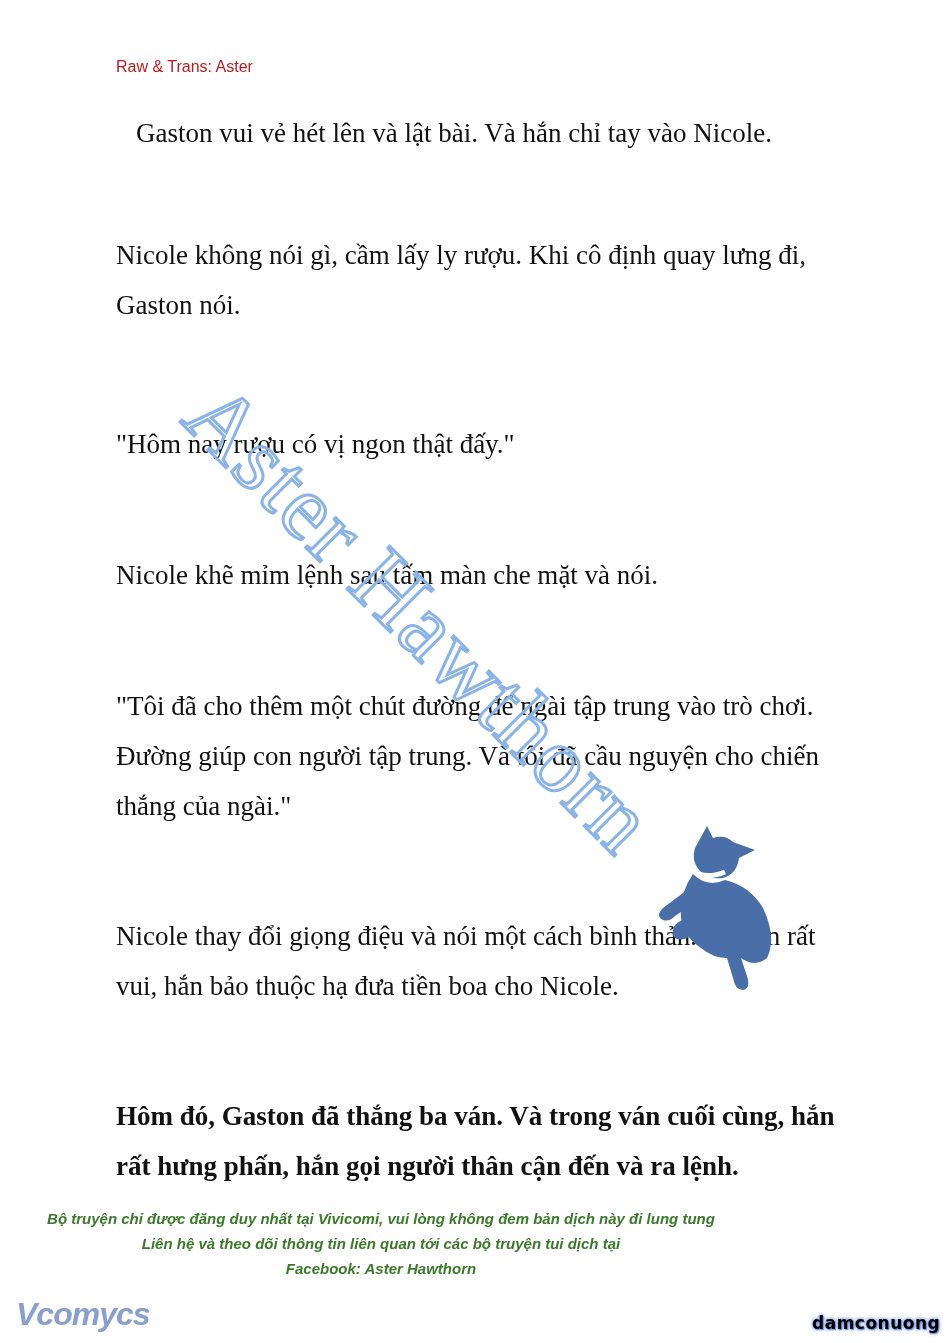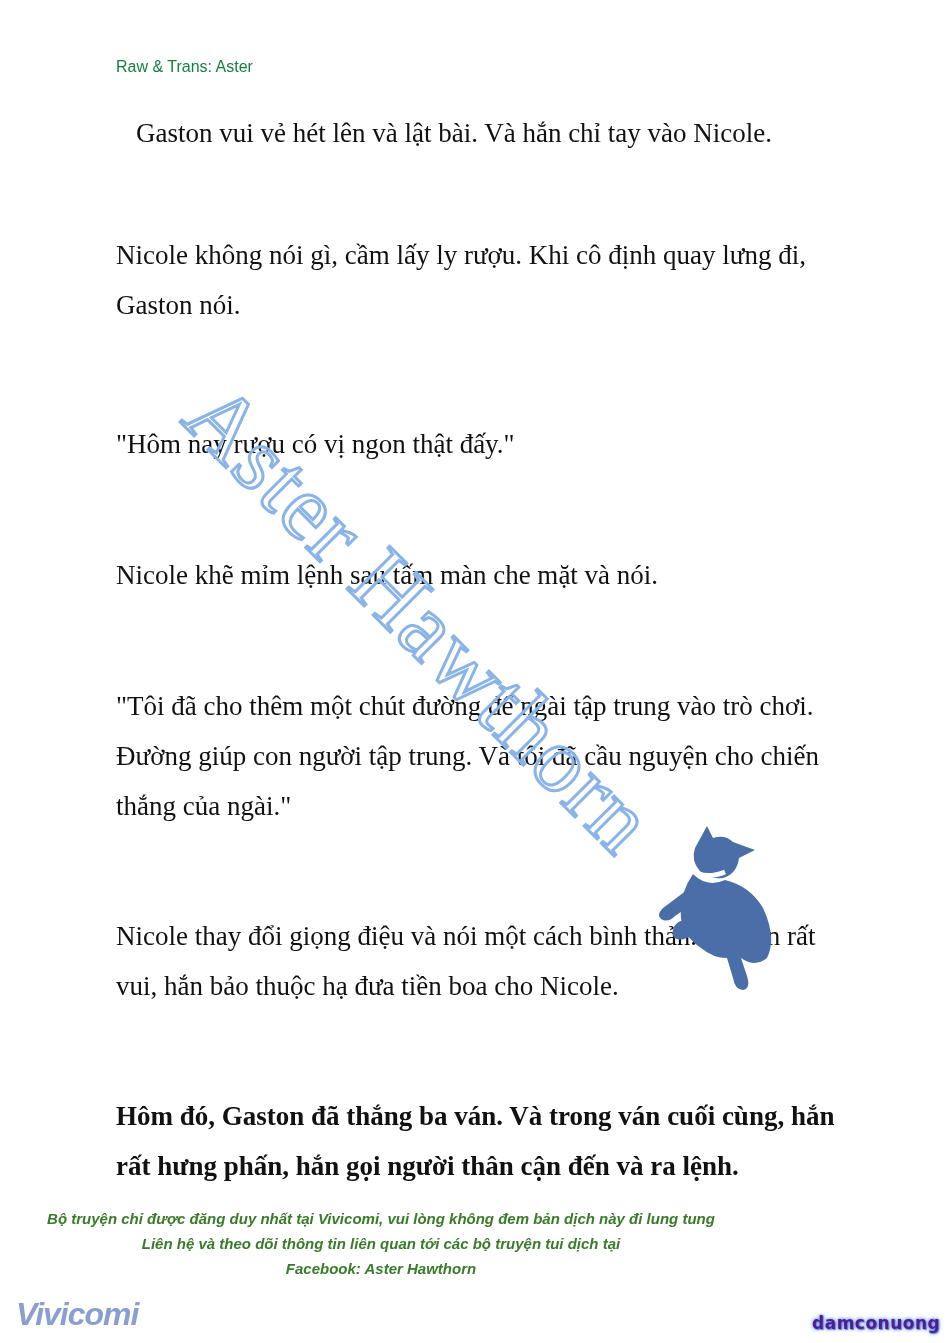--- a/index.html
+++ b/index.html
@@ -3,21 +3,21 @@
   <meta charset="utf-8">
   <style>
     html, body { margin: 0; padding: 0; }
     body {
       width: 950px; height: 1343px; background: #ffffff;
       position: relative; overflow: hidden;
       font-family: "Liberation Serif", serif; color: #111111;
     }
     .header {
       position: absolute; left: 116px; top: 58px;
-      font-family: "Liberation Sans", sans-serif; font-size: 16px; color: #15803d;
+      font-family: "Liberation Sans", sans-serif; font-size: 16px; color: #b91c1c;
     }
     .para {
       position: absolute; left: 116px; width: 730px;
       font-size: 27px; line-height: 50px; color: #111;
     }
     .watermark {
       position: absolute; left: 110px; top: 565px;
       width: 620px; text-align: center;
       font-family: "Liberation Serif", serif; font-size: 92px;
       color: transparent;
@@ -36,21 +36,21 @@
     }
     .footer-notes div { margin-left: -6px; }
     .logo-left {
       position: absolute; left: 16px; top: 1296px;
       font-family: "Liberation Sans", sans-serif; font-style: italic; font-weight: bold;
       font-size: 32px; color: #8a9fd0; letter-spacing: -1px;
     }
     .logo-right {
       position: absolute; left: 812px; top: 1313px;
       font-family: "DejaVu Sans", sans-serif; font-weight: bold; font-size: 17px;
-      color: #4c1d95; letter-spacing: 0.5px;
+      color: #000000; letter-spacing: 0.5px;
       text-shadow: 0 0 3px #6f8fd8, 0 0 5px #8aa8e8, 1px 1px 1px #5a78c8;
     }
   </style>
 </head>
 <body>
 
 <div class="header">Raw &amp; Trans: Aster</div>
 
 <div class="para" style="top:108px;margin-left:20px;">Gaston vui vẻ hét lên và lật bài. Và hắn chỉ tay vào Nicole.</div>
 <div class="para" style="top:230px;">Nicole không nói gì, cầm lấy ly rượu. Khi cô định quay lưng đi, Gaston nói.</div>
@@ -76,14 +76,14 @@
 
   <path d="M36 62 Q50 72 70 64" stroke="#ffffff" stroke-width="5" fill="none"></path>
 </svg>
 
 <div class="footer-notes">
   <div>Bộ truyện chỉ được đăng duy nhất tại Vivicomi, vui lòng không đem bản dịch này đi lung tung</div>
   <div>Liên hệ và theo dõi thông tin liên quan tới các bộ truyện tui dịch tại</div>
   <div>Facebook: Aster Hawthorn</div>
 </div>
 
-<div class="logo-left">Vivicomi</div>
+<div class="logo-left">Vcomycs</div>
 <div class="logo-right">damconuong</div>
 
 </body></html>

